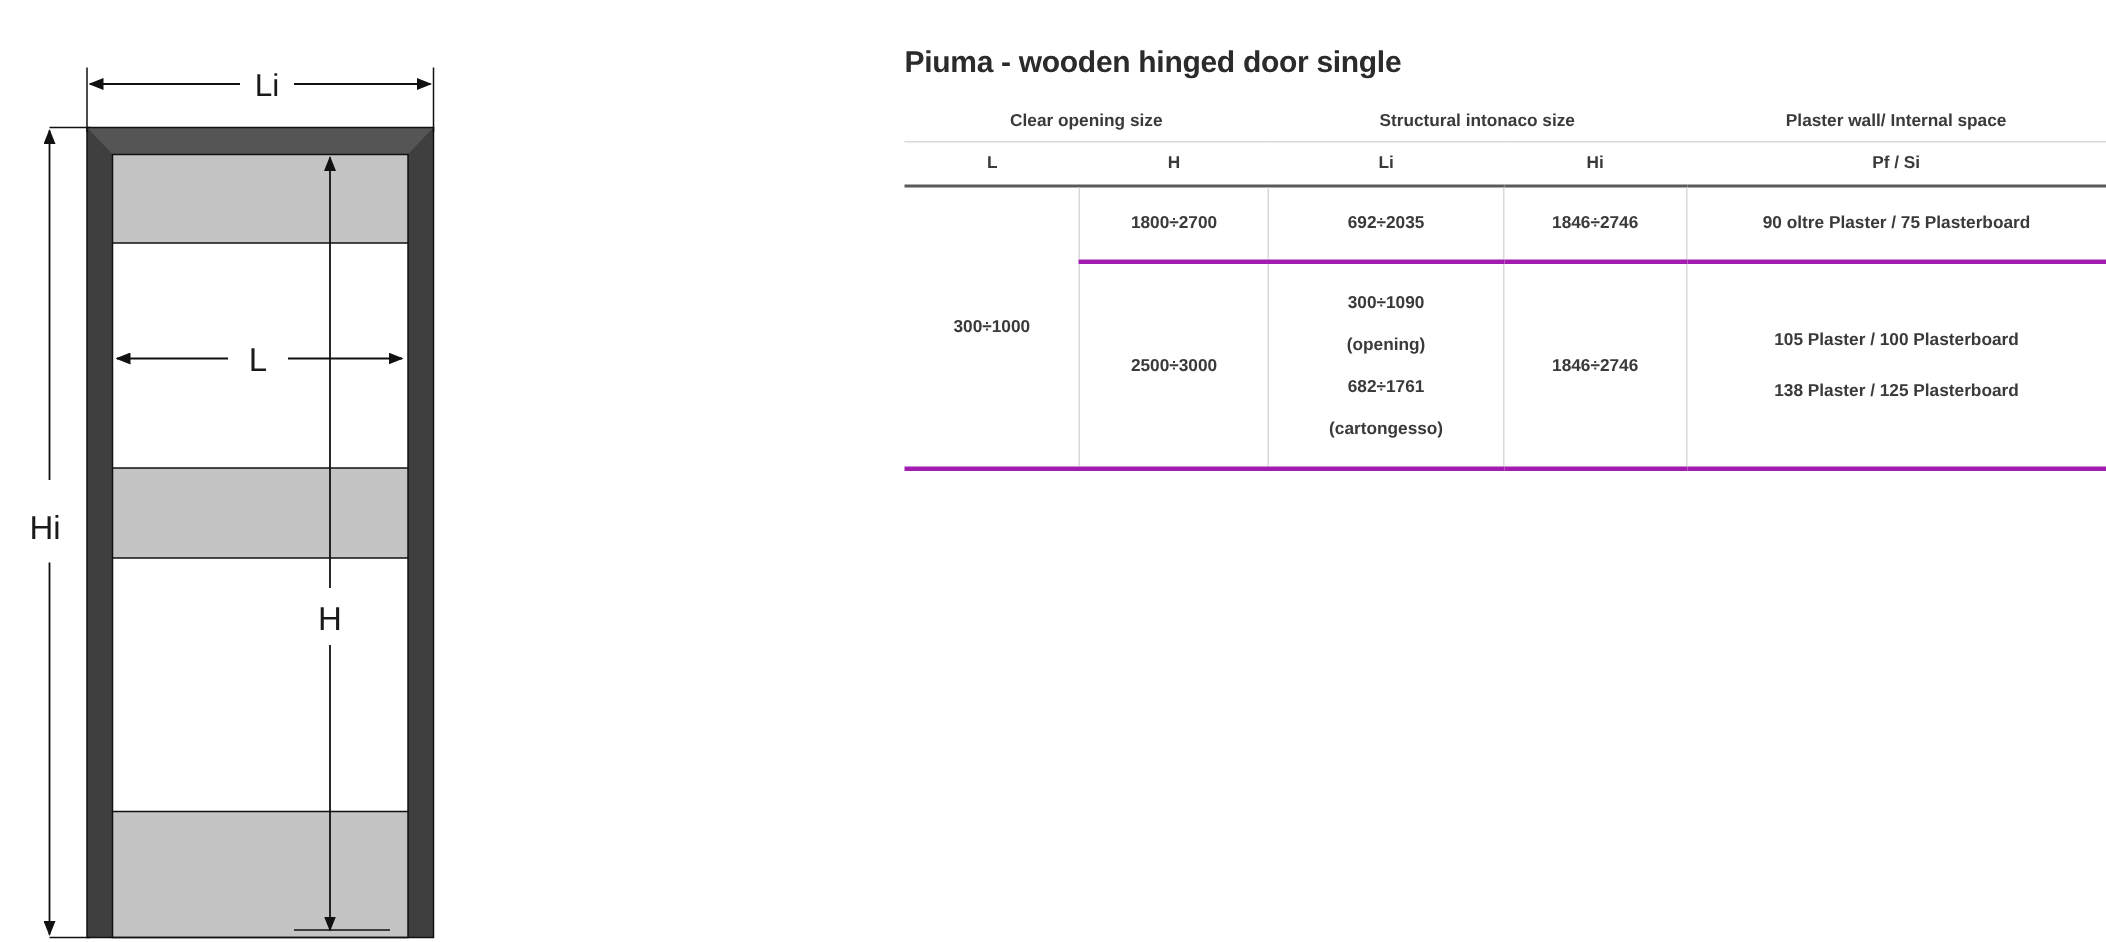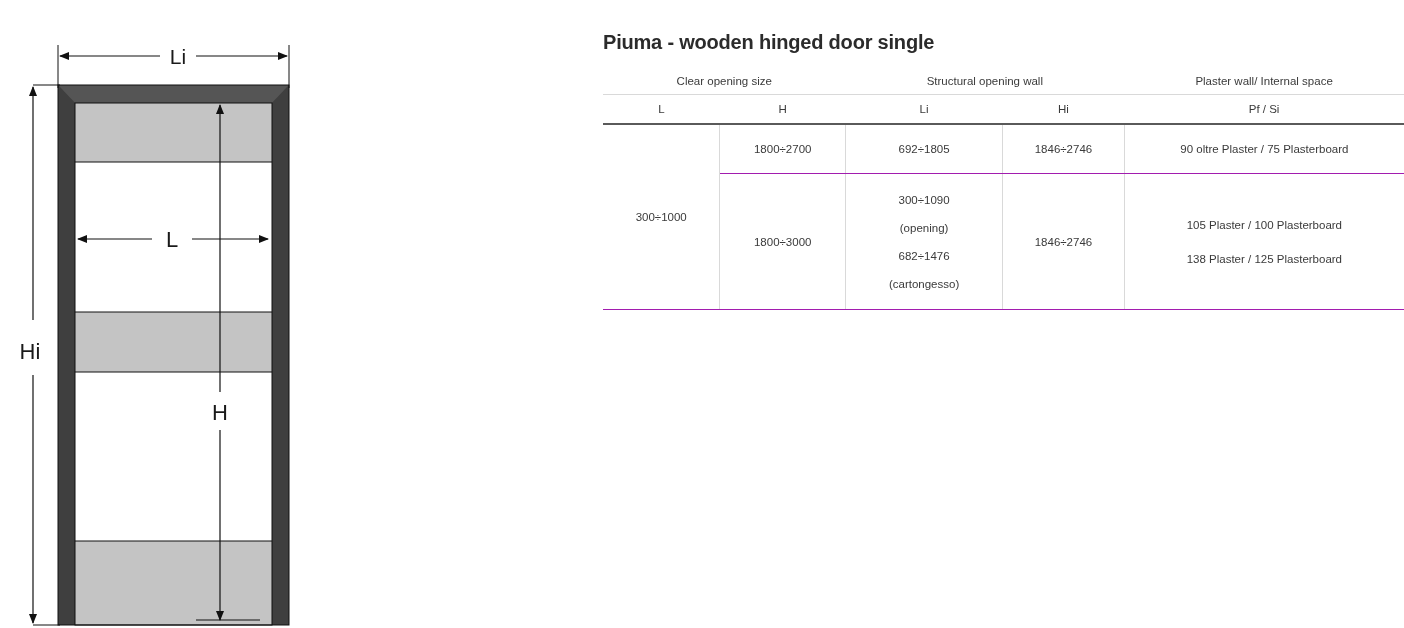--- a/index.html
+++ b/index.html
@@ -57,39 +57,39 @@
   table.spec {
     position: absolute;
     left: 0;
     top: 68px;
     width: 801px;
     border-collapse: collapse;
     font-size: 11.5px;
     color: #3a3a3a;
   }
   table.spec th, table.spec td {
-    font-weight: normal;
+    font-weight: bold;
     text-align: center;
     vertical-align: middle;
     padding: 0;
   }
   .grp-row th {
     height: 26px;
     font-size: 11.5px;
     color: #3a3a3a;
     border-bottom: 1px solid #d9d9d9;
   }
   .sub-row th {
     height: 28px;
     font-size: 11.5px;
     color: #3a3a3a;
     border-bottom: 2px solid #5a5a5a;
   }
   .body-row td {
-    border-bottom: 1px solid #a21caf;
+    border-bottom: 3px solid #a21caf;
     border-right: 1px solid #d9d9d9;
   }
   .body-row td.no-right {
     border-right: none;
     border-radius: 15px;
   }
   .row1 td { height: 48px; }
   .row2 td { height: 135px; }
   .cell-multiline div { line-height: 28px; }
   .cell-wall div { line-height: 34px; }
@@ -170,49 +170,49 @@
 </div>
 
 <div id="panel">
 
   <div id="panel-title">Piuma - wooden hinged door single</div>
 
   <table class="spec">
     <thead>
       <tr class="grp-row">
         <th class="grp-clear" colspan="2">Clear opening size</th>
-        <th class="grp-struct" colspan="2">Structural opening wall</th>
+        <th class="grp-struct" colspan="2">Structural intonaco size</th>
         <th class="grp-wall">Plaster wall/ Internal space</th>
       </tr>
       <tr class="sub-row">
         <th class="col-l">L</th>
         <th class="col-h">H</th>
         <th class="col-li">Li</th>
         <th class="col-hi">Hi</th>
         <th class="col-pf">Pf / Si</th>
       </tr>
     </thead>
     <tbody>
       <tr class="body-row row1">
         <td class="col-l" rowspan="2">300÷1000</td>
         <td class="col-h">1800÷2700</td>
         <td class="col-li cell-multiline">
-          <div>692÷1805</div>
+          <div>692÷2035</div>
         </td>
         <td class="col-hi">1846÷2746</td>
         <td class="col-pf no-right cell-wall">
           <div>90 oltre Plaster / 75 Plasterboard</div>
         </td>
       </tr>
       <tr class="body-row row2">
-        <td class="col-h">1800÷3000</td>
+        <td class="col-h">2500÷3000</td>
         <td class="col-li cell-multiline">
           <div>300÷1090</div>
           <div>(opening)</div>
-          <div>682÷1476</div>
+          <div>682÷1761</div>
           <div>(cartongesso)</div>
         </td>
         <td class="col-hi">1846÷2746</td>
         <td class="col-pf no-right cell-wall">
           <div>105 Plaster / 100 Plasterboard</div>
           <div>138 Plaster / 125 Plasterboard</div>
         </td>
       </tr>
     </tbody>
   </table>

